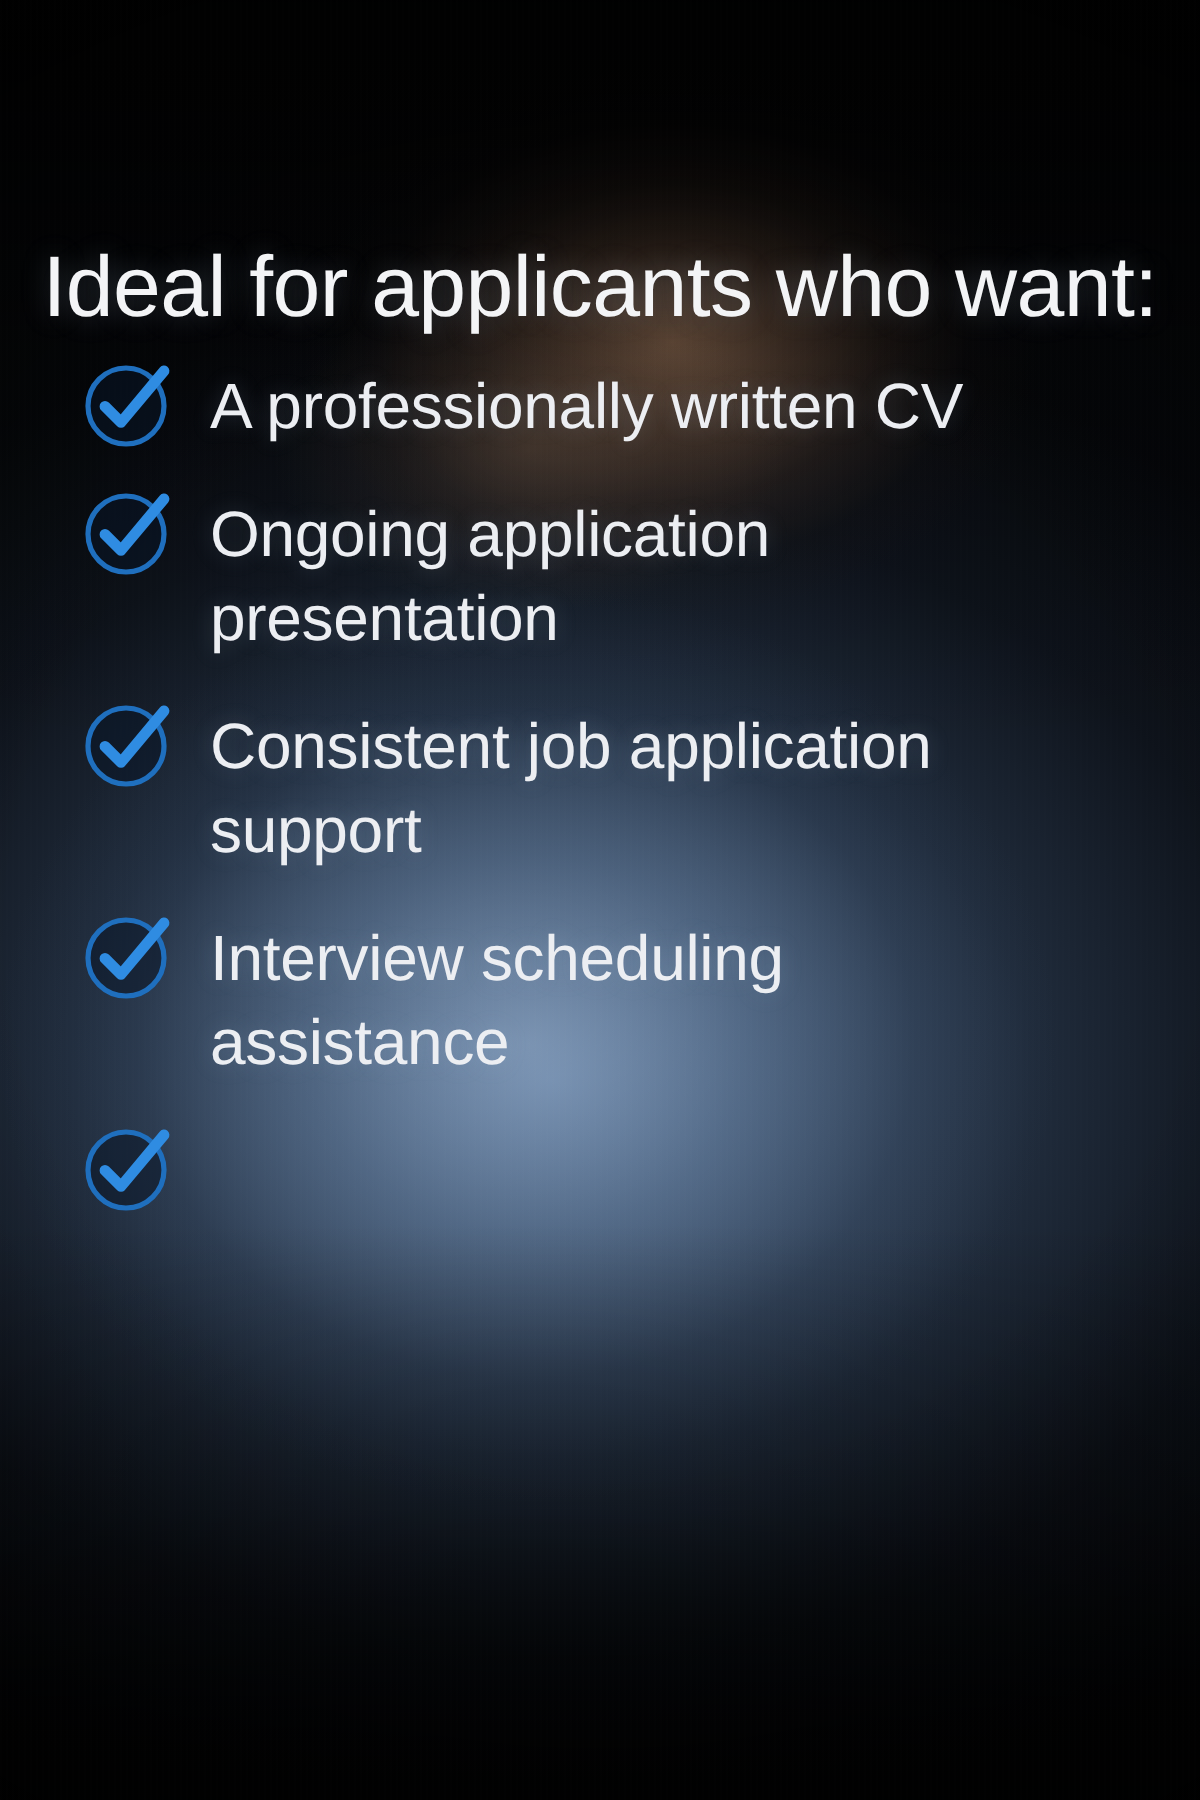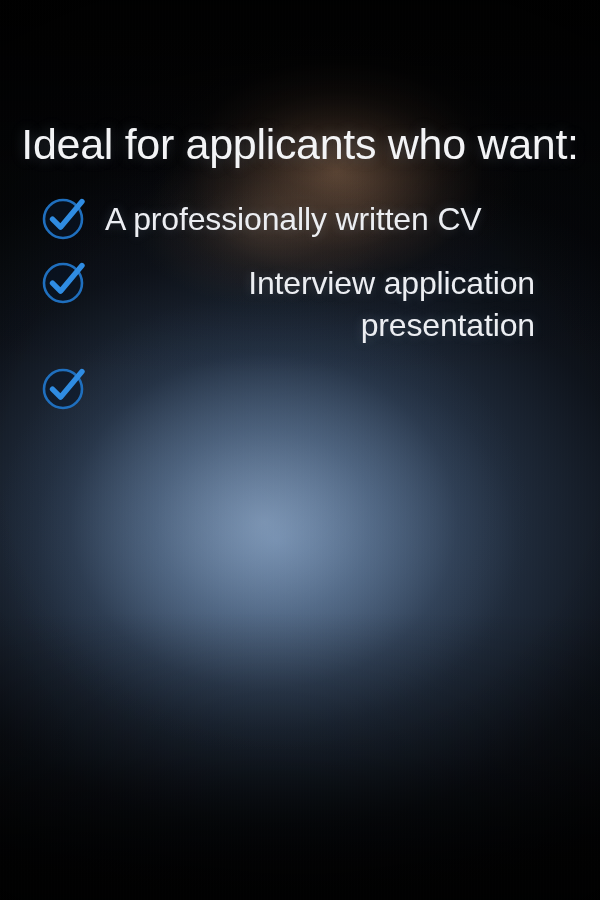--- a/index.html
+++ b/index.html
@@ -117,25 +117,24 @@
     letter-spacing: -0.3px;
     line-height: 1.05;
     text-shadow: 0 0 14px rgba(180,200,225,0.25);
     white-space: nowrap;
   }
 
   .benefit-list {
     position: absolute;
     left: 0;
     right: 0;
-    top: 198px;
+    top: 182px;
     margin: 0;
     padding: 0;
     list-style: none;
-    text-align: right;
   }
 
   .benefit-item {
     display: flex;
     align-items: flex-start;
     padding: 0 18px 0 42px;
     margin-bottom: 22px;
   }
   .benefit-item:last-child { margin-bottom: 0; }
 
@@ -183,24 +182,38 @@
           <path d="M10.5 23.2 L18.5 31.2 L40 5.5" fill="none" stroke="#2f8ce2" stroke-width="5.4" stroke-linecap="round" stroke-linejoin="round"></path>
         </svg>
         <span class="benefit-text">A professionally written CV</span>
       </li>
 
       <li class="benefit-item">
         <svg class="check-icon" viewBox="0 0 46 44">
           <circle cx="21" cy="23" r="19" fill="rgba(10,22,40,0.55)" stroke="#1f6fbe" stroke-width="2.6"></circle>
           <path d="M10.5 23.2 L18.5 31.2 L40 5.5" fill="none" stroke="#2f8ce2" stroke-width="5.4" stroke-linecap="round" stroke-linejoin="round"></path>
         </svg>
-        <span class="benefit-text">Interview application presentation</span>
-      </li>
-
-
+        <span class="benefit-text">Ongoing application presentation</span>
+      </li>
+
+      <li class="benefit-item">
+        <svg class="check-icon" viewBox="0 0 46 44">
+          <circle cx="21" cy="23" r="19" fill="rgba(10,22,40,0.55)" stroke="#1f6fbe" stroke-width="2.6"></circle>
+          <path d="M10.5 23.2 L18.5 31.2 L40 5.5" fill="none" stroke="#2f8ce2" stroke-width="5.4" stroke-linecap="round" stroke-linejoin="round"></path>
+        </svg>
+        <span class="benefit-text">Consistent job application support</span>
+      </li>
+
+      <li class="benefit-item">
+        <svg class="check-icon" viewBox="0 0 46 44">
+          <circle cx="21" cy="23" r="19" fill="rgba(10,22,40,0.55)" stroke="#1f6fbe" stroke-width="2.6"></circle>
+          <path d="M10.5 23.2 L18.5 31.2 L40 5.5" fill="none" stroke="#2f8ce2" stroke-width="5.4" stroke-linecap="round" stroke-linejoin="round"></path>
+        </svg>
+        <span class="benefit-text">Interview scheduling assistance</span>
+      </li>
 
       <li class="benefit-item">
         <svg class="check-icon" viewBox="0 0 46 44">
           <circle cx="21" cy="23" r="19" fill="rgba(10,22,40,0.55)" stroke="#1f6fbe" stroke-width="2.6"></circle>
           <path d="M10.5 23.2 L18.5 31.2 L40 5.5" fill="none" stroke="#2f8ce2" stroke-width="5.4" stroke-linecap="round" stroke-linejoin="round"></path>
         </svg>
       </li>
 
 
 

